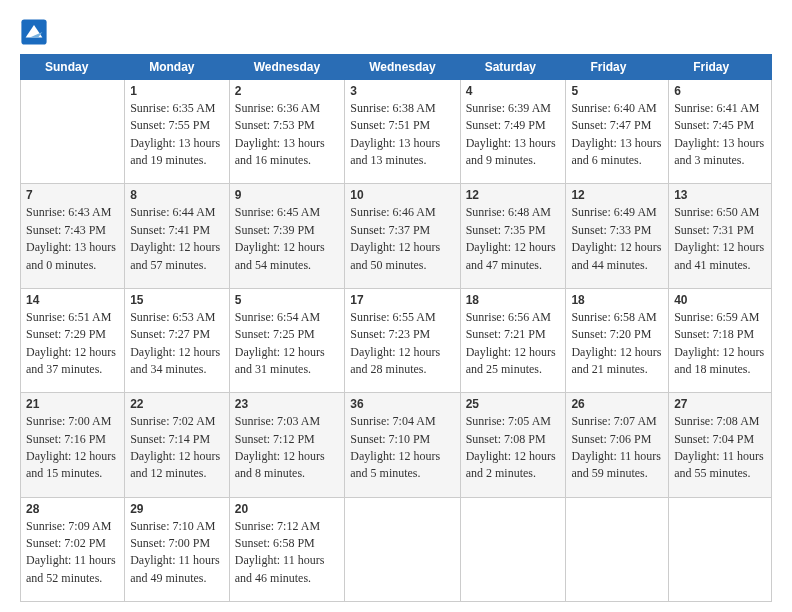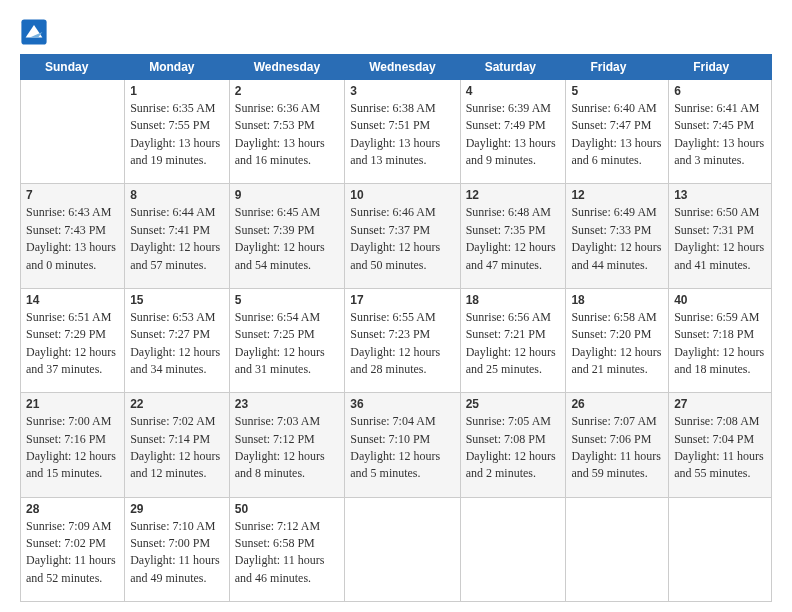--- a/index.html
+++ b/index.html
@@ -254,21 +254,21 @@
         <tr>
           <td>
             <span class="day-num">28</span>
             <div class="day-info">Sunrise: 7:09 AM<br>Sunset: 7:02 PM<br>Daylight: 11 hours<br>and 52 minutes.</div>
           </td>
           <td>
             <span class="day-num">29</span>
             <div class="day-info">Sunrise: 7:10 AM<br>Sunset: 7:00 PM<br>Daylight: 11 hours<br>and 49 minutes.</div>
           </td>
           <td>
-            <span class="day-num">50</span>
+            <span class="day-num">20</span>
             <div class="day-info">Sunrise: 7:12 AM<br>Sunset: 6:58 PM<br>Daylight: 11 hours<br>and 46 minutes.</div>
           </td>
           <td class="empty"></td>
           <td class="empty"></td>
           <td class="empty"></td>
           <td class="empty"></td>
         </tr>
       </tbody>
   </table>
 </div>

